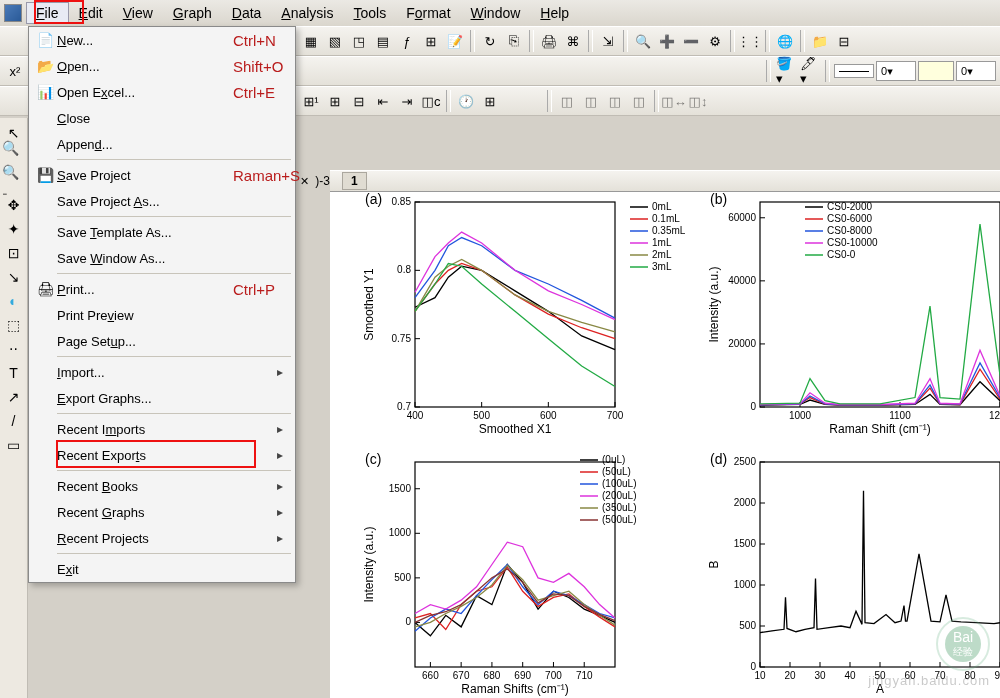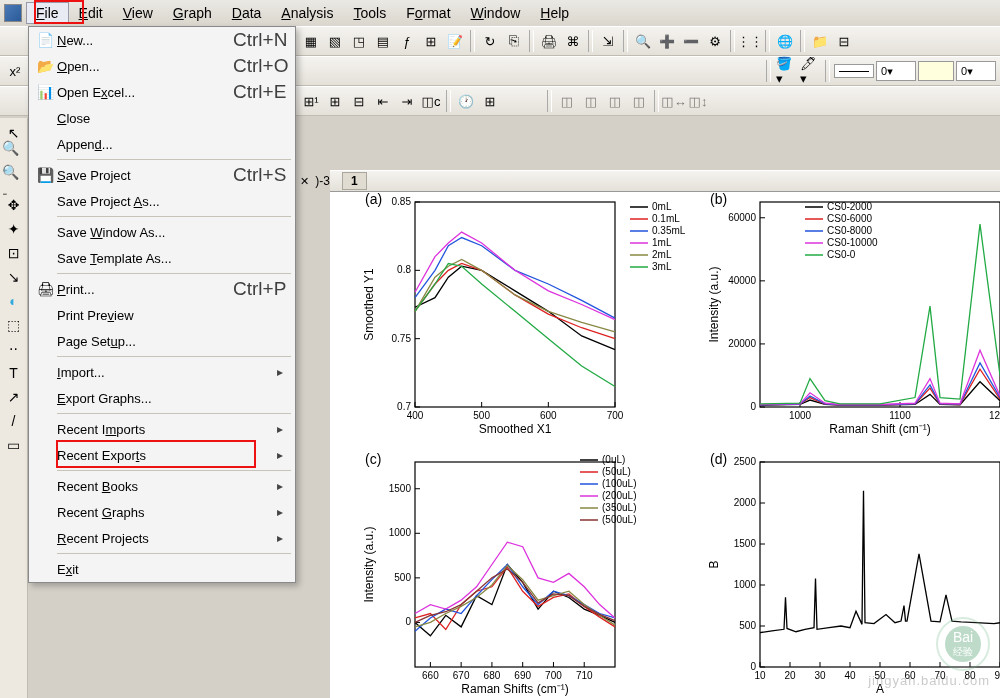--- a/index.html
+++ b/index.html
@@ -23,21 +23,21 @@
 
 
 .left-toolbar { position: absolute; left: 0; top: 118px; width: 28px; bottom: 0; background: #ede9e1; border-right: 1px solid #c0bcb4; display: flex; flex-direction: column; align-items: center; gap: 2px; padding-top: 4px; z-index: 2; }
 .lt-btn { width: 22px; height: 22px; display: flex; align-items: center; justify-content: center; font-size: 14px; cursor: default; }
 
 
 .dropdown { position: absolute; left: 28px; top: 26px; width: 268px; background: #f4f4f4; border: 1px solid #8a8a8a; box-shadow: 3px 3px 6px rgba(0,0,0,0.25); z-index: 20; }
 .dd-item { display: flex; align-items: center; height: 26px; padding: 0 6px; cursor: default; }
 .dd-icon { width: 22px; display: flex; justify-content: center; align-items: center; font-size: 14px; }
 .dd-label { flex: 1; font-size: 13px; }
-.dd-short { width: 56px; text-align: left; font-size: 19px; color: #404040; }
+.dd-short { width: 56px; text-align: left; font-size: 15px; color: #b91c1c; }
 .dd-arrow { width: 12px; color: #444; }
 .dd-sep { height: 1px; background: #c8c4ba; margin: 2px 4px 2px 28px; }
 .export-highlight { position: absolute; left: 56px; top: 440px; width: 200px; height: 28px; border: 2px solid #e11; z-index: 25; pointer-events: none; }
 .graph-tab { background: #e0dcd2; border: 1px solid #aba79e; padding: 1px 8px; font-size: 12px; font-weight: bold; margin-left: 12px; }
 .graph-x-btn { margin-left: auto; margin-right: 2px; font-size: 11px; cursor: default; }
 .spinner-label { font-size:12px; padding: 0 4px; }
 
 
 svg { font-family: Arial, sans-serif; }
 .plot-frame { fill: none; stroke: #000; stroke-width: 1.2; }
@@ -175,57 +175,57 @@
 
 <div class="dropdown">
   <div class="dd-item">
       <div class="dd-icon">📄</div>
       <div class="dd-label"><span class="u">N</span>ew...</div>
       <div class="dd-short">Ctrl+N</div>
     </div>
   <div class="dd-item">
       <div class="dd-icon">📂</div>
       <div class="dd-label"><span class="u">O</span>pen...</div>
-      <div class="dd-short">Ctrl+O</div>
+      <div class="dd-short">Shift+O</div>
     </div>
   <div class="dd-item">
       <div class="dd-icon">📊</div>
       <div class="dd-label">Open E<span class="u">x</span>cel...</div>
       <div class="dd-short">Ctrl+E</div>
     </div>
   <div class="dd-item">
       <div class="dd-icon"></div>
       <div class="dd-label"><span class="u">C</span>lose</div>
       <div class="dd-short"></div>
     </div>
   <div class="dd-item">
       <div class="dd-icon"></div>
       <div class="dd-label">Appen<span class="u">d</span>...</div>
       <div class="dd-short"></div>
     </div>
   <div class="dd-sep"></div>
   <div class="dd-item">
       <div class="dd-icon">💾</div>
       <div class="dd-label"><span class="u">S</span>ave Project</div>
-      <div class="dd-short">Ctrl+S</div>
+      <div class="dd-short">Raman+S</div>
     </div>
   <div class="dd-item">
       <div class="dd-icon"></div>
       <div class="dd-label">Save Project <span class="u">A</span>s...</div>
       <div class="dd-short"></div>
     </div>
   <div class="dd-sep"></div>
   <div class="dd-item">
       <div class="dd-icon"></div>
+      <div class="dd-label">Save <span class="u">T</span>emplate As...</div>
+      <div class="dd-short"></div>
+    </div>
+  <div class="dd-item">
+      <div class="dd-icon"></div>
       <div class="dd-label">Save <span class="u">W</span>indow As...</div>
-      <div class="dd-short"></div>
-    </div>
-  <div class="dd-item">
-      <div class="dd-icon"></div>
-      <div class="dd-label">Save <span class="u">T</span>emplate As...</div>
       <div class="dd-short"></div>
     </div>
   <div class="dd-sep"></div>
   <div class="dd-item">
       <div class="dd-icon">🖨</div>
       <div class="dd-label"><span class="u">P</span>rint...</div>
       <div class="dd-short">Ctrl+P</div>
     </div>
   <div class="dd-item">
       <div class="dd-icon"></div>

